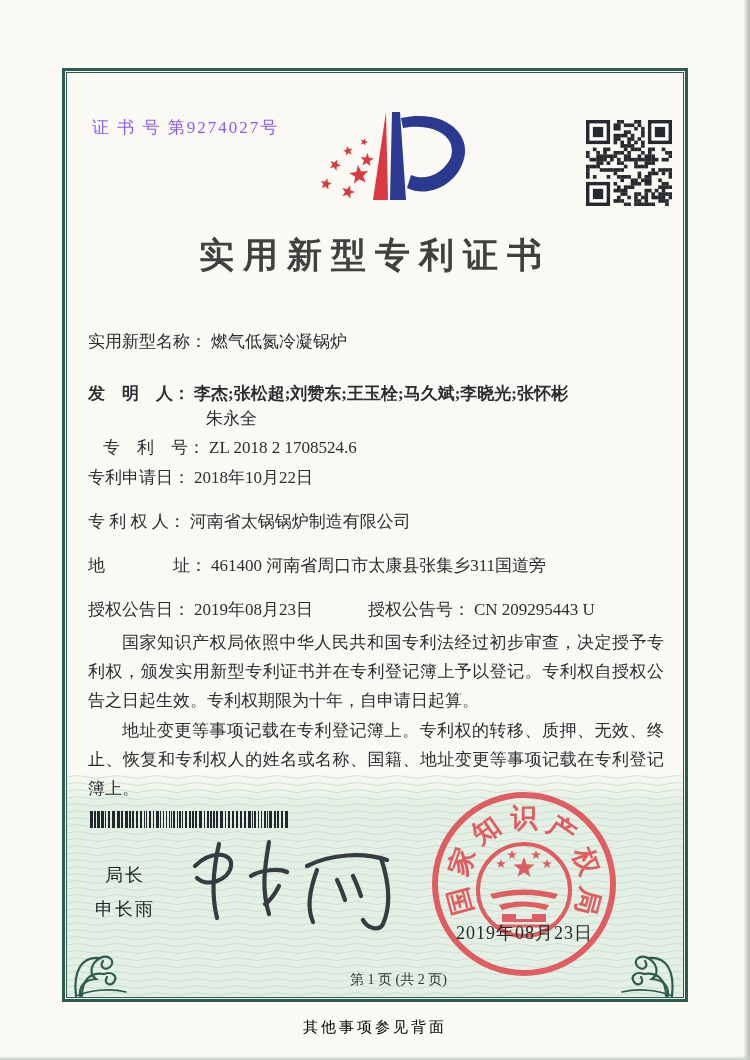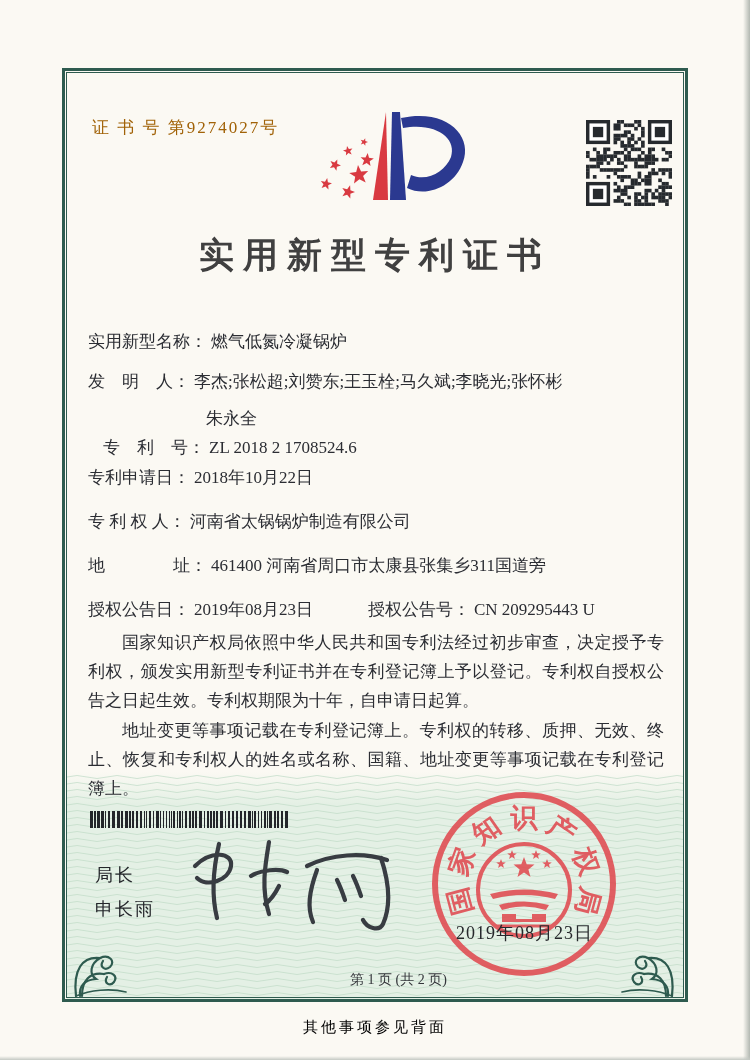--- a/index.html
+++ b/index.html
@@ -11,21 +11,21 @@
      background:linear-gradient(180deg, rgba(150,156,150,0), #c4c9c3); }
 
   .frame { position:absolute; left:62px; top:68px; width:626px; height:934px;
      border:3px solid #2e5b4f; }
   .frame::after { content:""; position:absolute; inset:1px; border:1px solid #2e5b4f; }
 
   .green-zone { position:absolute; left:67px; top:772px; width:616px; height:229px;
      background:linear-gradient(180deg, rgba(228,240,229,0) 0%, #e4f0e5 14%, #e4f0e5 100%); }
   .waves { position:absolute; left:0; top:0; }
 
-  .cert-number { position:absolute; left:92px; top:116px; font-size:17px; color:#a16207; letter-spacing:2px; }
+  .cert-number { position:absolute; left:92px; top:116px; font-size:17px; color:#8b5cf6; letter-spacing:2px; }
 
   .logo { position:absolute; left:315px; top:108px; }
   .qr { position:absolute; left:586px; top:120px; }
 
   .title { position:absolute; left:0; top:232px; width:100%; text-align:center;
      font-size:35px; font-weight:600; letter-spacing:9px; color:#404040; }
 
   .fields { position:absolute; left:88px; top:330px; width:572px; font-size:17px; color:#2b2d33; }
   .frow { position:absolute; left:0; white-space:nowrap; }
   .flabel { display:inline-block; }
@@ -33,21 +33,21 @@
   .fvalue2 { position:absolute; left:118px; }
   .fcol2 { position:absolute; left:280px; }
 
   .paras { position:absolute; left:88px; top:628px; width:576px; font-size:17px;
      line-height:1.72; color:#2b2d33; text-align:justify; }
   .paras p { text-indent:2em; margin:0; }
 
   .barcode { position:absolute; left:90px; top:811px; }
 
   .signer { position:absolute; left:95px; top:858px; font-family:"Liberation Sans","DejaVu Sans",sans-serif;
-     font-size:18px; color:#24262b; line-height:34px; letter-spacing:2px; }
+     font-size:18px; color:#24262b; line-height:34px; letter-spacing:2px;text-align:center; }
   .sig { position:absolute; left:185px; top:836px; }
 
   .seal { position:absolute; left:428px; top:788px; width:192px; height:192px; }
   .seal-date { position:absolute; left:432px; top:921px; width:185px; text-align:center;
      font-size:18px; color:#26282c; letter-spacing:1px; z-index:5; }
 
   .page-info { position:absolute; left:0; top:971px; width:100%; text-align:center;
      font-size:14px; color:#33353a; z-index:4;padding-left:47px; }
   .back-note { position:absolute; left:0; top:1018px; width:100%; text-align:center;
      font-size:15px; color:#000000; letter-spacing:3px; }
@@ -352,21 +352,21 @@
       <rect x="3.44" y="65.36" width="17.2" height="17.2" fill="#fff"></rect>
       <rect x="6.88" y="68.8" width="10.32" height="10.32" fill="#262a2e"></rect>
     </svg>
 
   <div class="title">实用新型专利证书</div>
 
   <div class="fields">
     <div class="frow" style="top:0;">
       <span class="flabel">实用新型名称：</span><span class="fvalue">燃气低氮冷凝锅炉</span>
     </div>
-    <div class="frow" style="top:40px;">
+    <div class="frow" style="top:52px;font-weight:bold;">
       <span class="flabel">发　明　人：</span><span class="fvalue">李杰;张松超;刘赞东;王玉栓;马久斌;李晓光;张怀彬</span>
     </div>
     <div class="frow" style="top:77px;">
       <span class="fvalue2">朱永全</span>
     </div>
     <div class="frow" style="top:106px;margin-left:15px;">
       <span class="flabel">专　利　号：</span><span class="fvalue">ZL 2018 2 1708524.6</span>
     </div>
     <div class="frow" style="top:136px;">
       <span class="flabel">专利申请日：</span><span class="fvalue">2018年10月22日</span>

